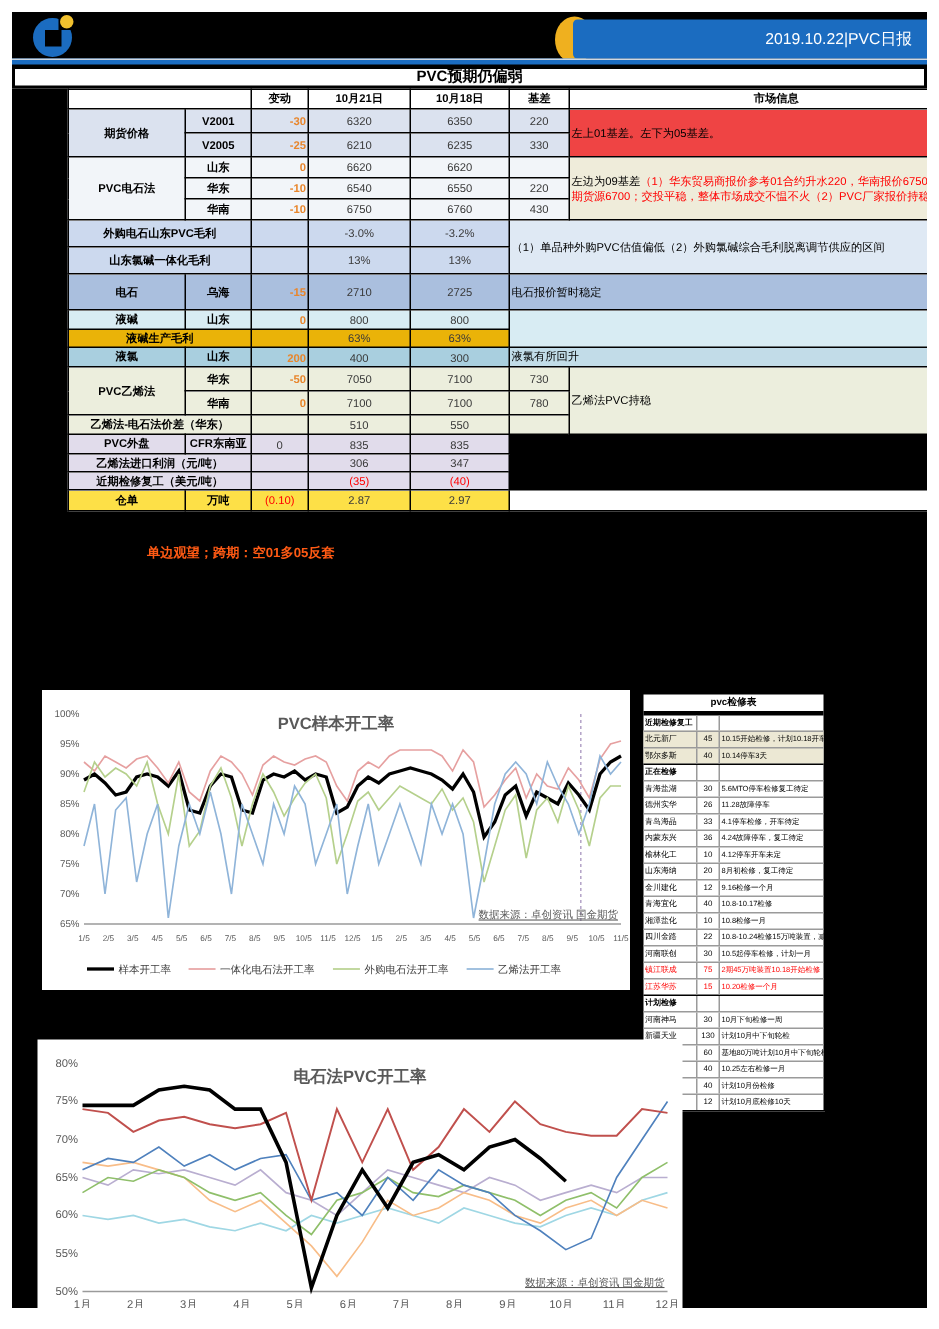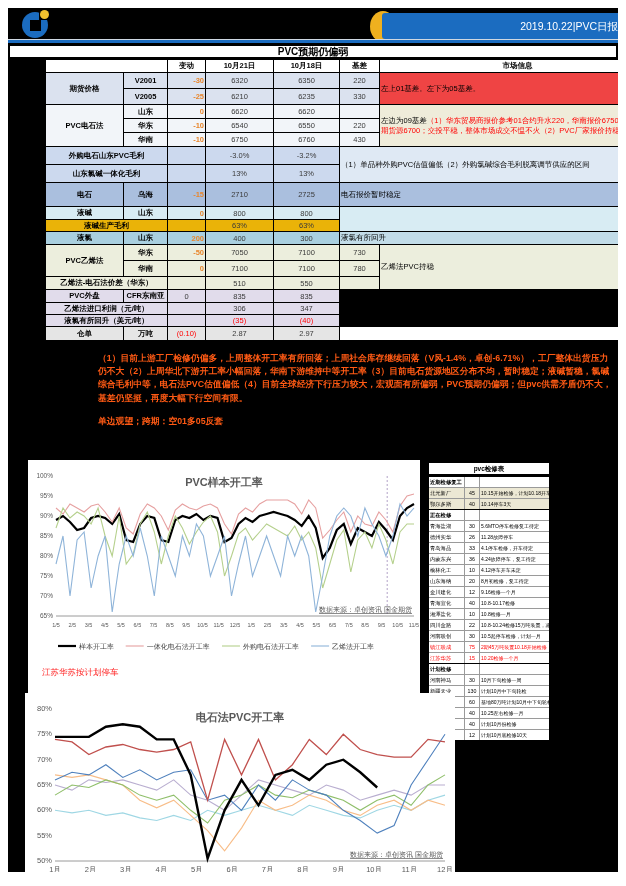--- a/index.html
+++ b/index.html
@@ -9,21 +9,21 @@
 
   
   .hdr{position:absolute;left:0;top:0;width:610px;height:34px;background:#000;}
   .logo{position:absolute;left:14px;top:3px;width:27px;height:27px;}
   .logo .ring{position:absolute;left:0;top:1px;width:26px;height:26px;border-radius:50%;background:#1b6cc0;}
   .logo .hole{position:absolute;left:8px;top:9px;width:11px;height:11px;background:#000;}
   .logo .notch{position:absolute;left:17px;top:1px;width:9px;height:8px;background:#000;}
   .logo .dot{position:absolute;left:18px;top:-1px;width:9px;height:9px;border-radius:50%;background:#f2c12e;}
   .crescent{position:absolute;left:362px;top:3px;width:26px;height:31px;border-radius:50%;background:#efb01f;}
   .datepill{position:absolute;left:374px;top:5px;width:236px;height:26px;background:#1b6cc0;border-radius:3px 0 0 3px;
-            color:#fff;font-size:10.5px;line-height:26px;text-align:right;box-sizing:border-box;}
+            color:#fff;font-size:10.5px;line-height:26px;text-align:right;padding-right:10px;box-sizing:border-box;}
   .blueline{position:absolute;left:0;top:31px;width:610px;height:3px;background:#1b6cc0;border-top:1px solid #cfd8e2;}
 
   
   .titlebar{position:absolute;left:0;top:36px;width:610px;height:15px;background:#fff;border:2px solid #000;
             box-sizing:border-box;text-align:center;font-weight:bold;font-size:10px;line-height:11px;color:#000;}
 
   
   table.main{position:absolute;left:0;top:51px;width:610px;border-collapse:collapse;table-layout:fixed;background:#fff;margin-left:37px;}
   table.main td,table.main th{border:1px solid #000;padding:0 1px;font-size:7.5px;overflow:hidden;vertical-align:middle;}
   table.main th{font-weight:bold;text-align:center;background:#fff;color:#000;}
@@ -34,21 +34,21 @@
   .redtx{color:#ff0000;}
   .info{ text-align:left;padding:0 3px;color:#000;font-size:7px;line-height:1.25;}
   .bgA{background:#dbe2ef;} .bgAi{background:#ef4444;}
   .bgB{background:#f2f5f9;} .bgBi{background:#efecda;}
   .bgC{background:#ccd9ee;} .bgCi{background:#dfe9f4;}
   .bgD{background:#aabfde;}
   .bgE{background:#d8ecf3;} .bgE2{background:#eab308;}
   .bgF{background:#a9cfdf;} .bgFi{background:#c2dce8;}
   .bgG{background:#eceedd;}
   .bgH{background:#e1dceb;}
-  .bgI{background:#e5e5e5;}
+  .bgI{background:#fde047;}
   .blackcell{background:#000;}
   .whitecell{background:#fff;}
 
   
   .comment{position:absolute;left:90px;top:344px;width:516px;color:#ff5a14;font-weight:bold;
            font-size:8.8px;line-height:1.5;}
   .strategy{margin-top:10px;}
 
   
   .panel{position:absolute;background:#fff;margin-top:40px;}
@@ -221,38 +221,37 @@
       <td class="num bgH">835</td>
       <td class="blackcell" colspan="2" rowspan="3"></td>
     </tr>
     <tr style="height:12px">
       <td class="lbl-sm bgH" colspan="2">乙烯法进口利润（元/吨）</td>
       <td class="bgH"></td>
       <td class="num bgH">306</td>
       <td class="num bgH">347</td>
     </tr>
     <tr style="height:12px">
-      <td class="lbl-sm bgH" colspan="2">液氯有所回升（美元/吨）</td>
+      <td class="lbl-sm bgH" colspan="2">近期检修复工（美元/吨）</td>
       <td class="bgH"></td>
       <td class="num bgH redtx">(35)</td>
       <td class="num bgH redtx">(40)</td>
     </tr>
     <tr style="height:14px">
       <td class="lbl bgI">仓单</td>
       <td class="lbl bgI">万吨</td>
       <td class="num bgI redtx">(0.10)</td>
       <td class="num bgI">2.87</td>
       <td class="num bgI">2.97</td>
       <td class="whitecell" colspan="2"></td>
     </tr>
   </tbody>
     </table>
 
   <div class="comment">
-    <div>（1）目前上游工厂检修仍偏多，上周整体开工率有所回落；上周社会库存继续回落（V风-1.4%，卓创-6.71%），工厂整体出货压力仍不大（2）上周华北下游开工率小幅回落，华南下游维持中等开工率（3）目前电石货源地区分布不均，暂时稳定；液碱暂稳，氯碱综合毛利中等，电石法PVC估值偏低（4）目前全球经济下行压力较大，宏观面有所偏弱，PVC预期仍偏弱；但pvc供需矛盾仍不大，基差仍坚挺，再度大幅下行空间有限。</div>
     <div class="strategy">单边观望；跨期：空01多05反套</div>
   </div>
 
   <div id="chart1" class="panel"><svg width="392" height="200" viewBox="0 0 392 200" xmlns="http://www.w3.org/2000/svg">
         <text x="25" y="18.0" text-anchor="end" font-size="6.5" fill="#595959">100%</text>
         <text x="25" y="38.0" text-anchor="end" font-size="6.5" fill="#595959">95%</text>
         <text x="25" y="58.0" text-anchor="end" font-size="6.5" fill="#595959">90%</text>
         <text x="25" y="78.0" text-anchor="end" font-size="6.5" fill="#595959">85%</text>
         <text x="25" y="98.0" text-anchor="end" font-size="6.5" fill="#595959">80%</text>
         <text x="25" y="118.0" text-anchor="end" font-size="6.5" fill="#595959">75%</text>
@@ -418,23 +417,20 @@
           <div class="rt-note">计划10月份检修</div>
         </div>
         <div class="rt-row">
           <div class="rt-name">山东东岳</div>
           <div class="rt-cap">12</div>
           <div class="rt-note">计划10月底检修10天</div>
         </div>
       </div>
   </div>
 
-  <div id="noteStrip" class="panel">
-    <div class="shutnote">江苏华苏按计划停车</div>
-  </div>
 
   <div id="chart2" class="panel"><svg width="430" height="212" viewBox="0 0 430 212" xmlns="http://www.w3.org/2000/svg">
         <text x="27" y="18.0" text-anchor="end" font-size="7.5" fill="#595959">80%</text>
         <text x="27" y="43.3" text-anchor="end" font-size="7.5" fill="#595959">75%</text>
         <text x="27" y="68.7" text-anchor="end" font-size="7.5" fill="#595959">70%</text>
         <text x="27" y="94.0" text-anchor="end" font-size="7.5" fill="#595959">65%</text>
         <text x="27" y="119.3" text-anchor="end" font-size="7.5" fill="#595959">60%</text>
         <text x="27" y="144.7" text-anchor="end" font-size="7.5" fill="#595959">55%</text>
         <text x="27" y="170.0" text-anchor="end" font-size="7.5" fill="#595959">50%</text>
         <text x="30.0" y="179" text-anchor="middle" font-size="7.5" fill="#595959">1月</text>

